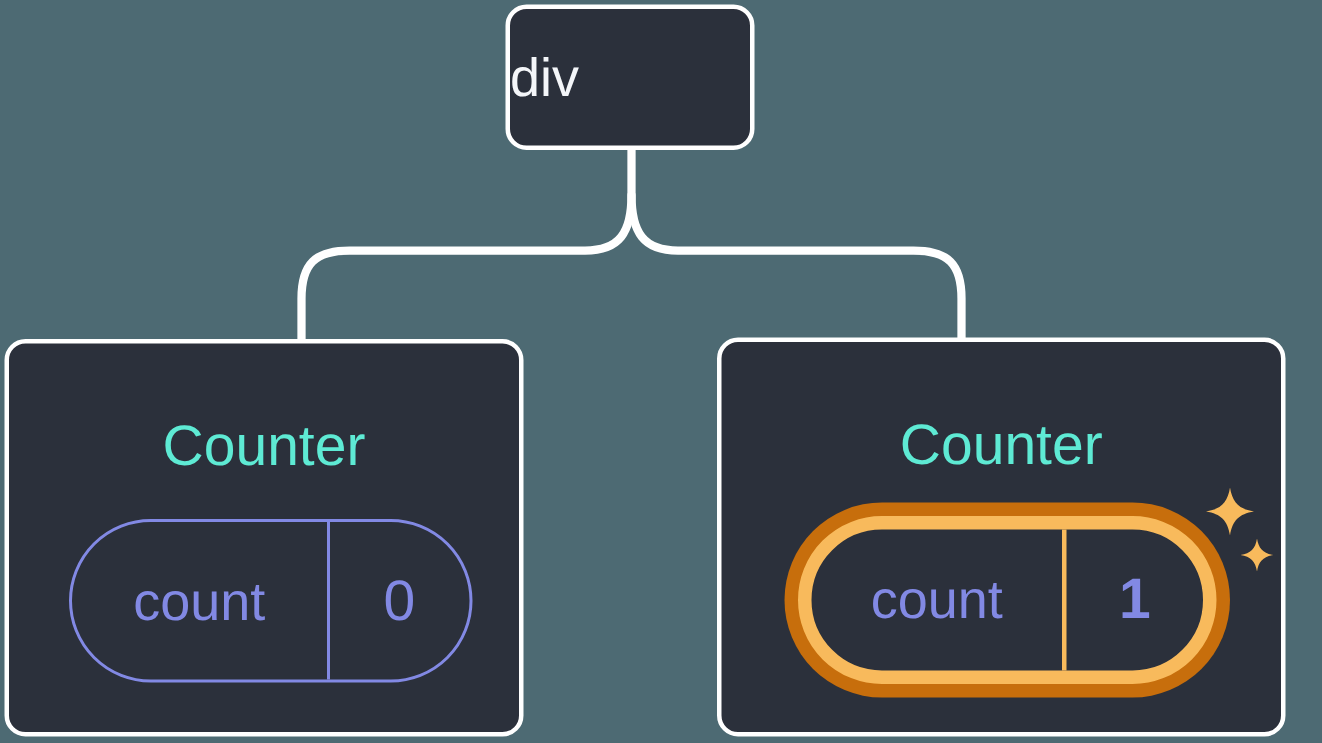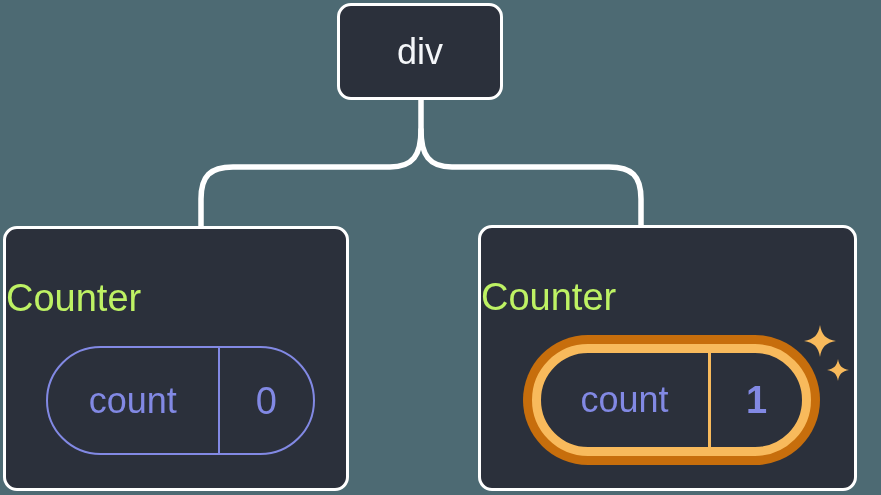--- a/index.html
+++ b/index.html
@@ -25,33 +25,32 @@
     box-sizing: border-box;
     background: #2B303B;
     border: 3px solid #FFFFFF;
     border-radius: 14px;
   }
   .root-node {
     left: 337px; top: 3px;
     width: 166px; height: 97px;
     display: flex;
     align-items: center;
-    justify-content: center;
     color: #F4F6F9;
     font-size: 36px;
     line-height: 1;
   }
   .counter-node-left  { left: 3px;   top: 226px; width: 346px; height: 265px; }
   .counter-node-right { left: 478px; top: 225px; width: 379px; height: 266px; }
   .counter-title {
     position: absolute;
     left: 0; right: 0;
     top: 50px;
-    text-align: left;
-    color: #bef264;
+    text-align: center;
+    color: #5eead4;
     font-size: 38px;
     line-height: 1;
   }
   
   .state-pill {
     position: absolute;
     box-sizing: border-box;
     left: 40px; top: 117px;
     width: 269px; height: 109px;
     border: 2px solid #8289E4;

